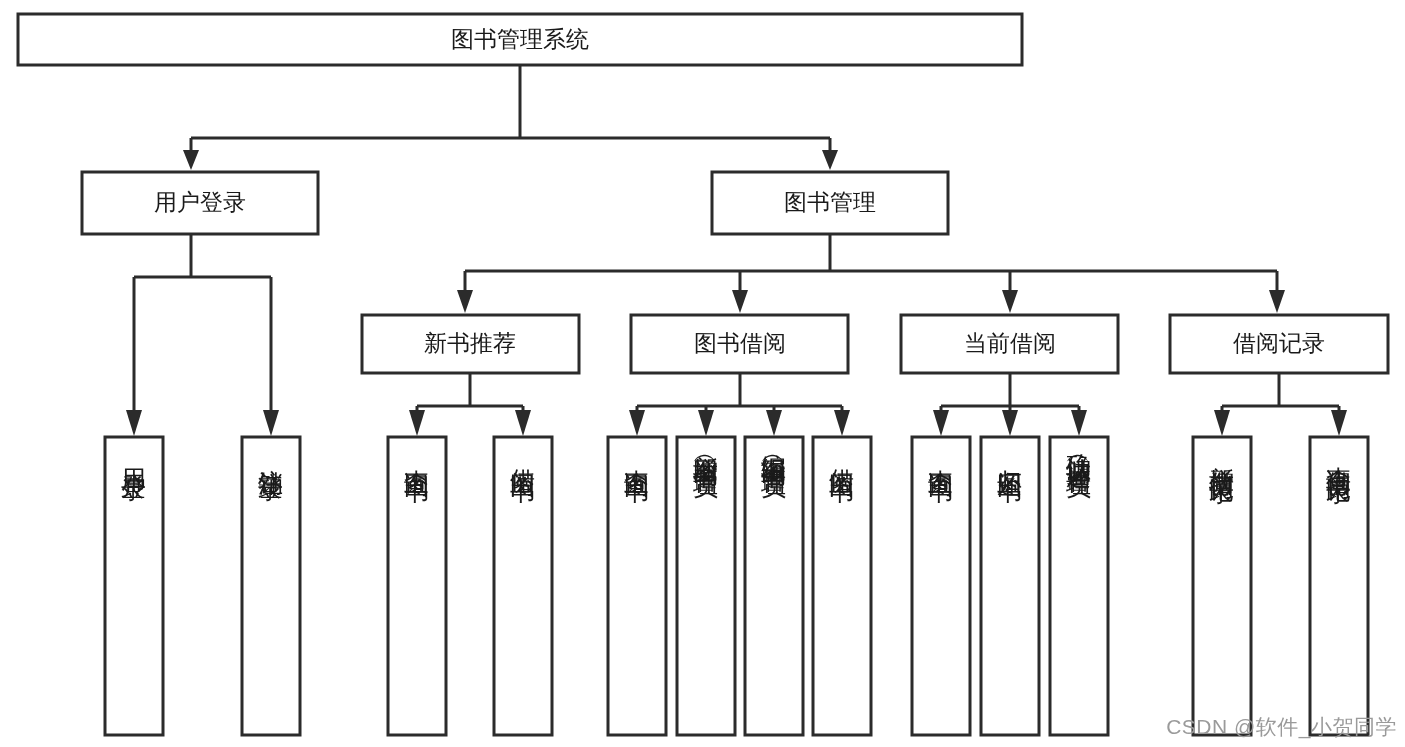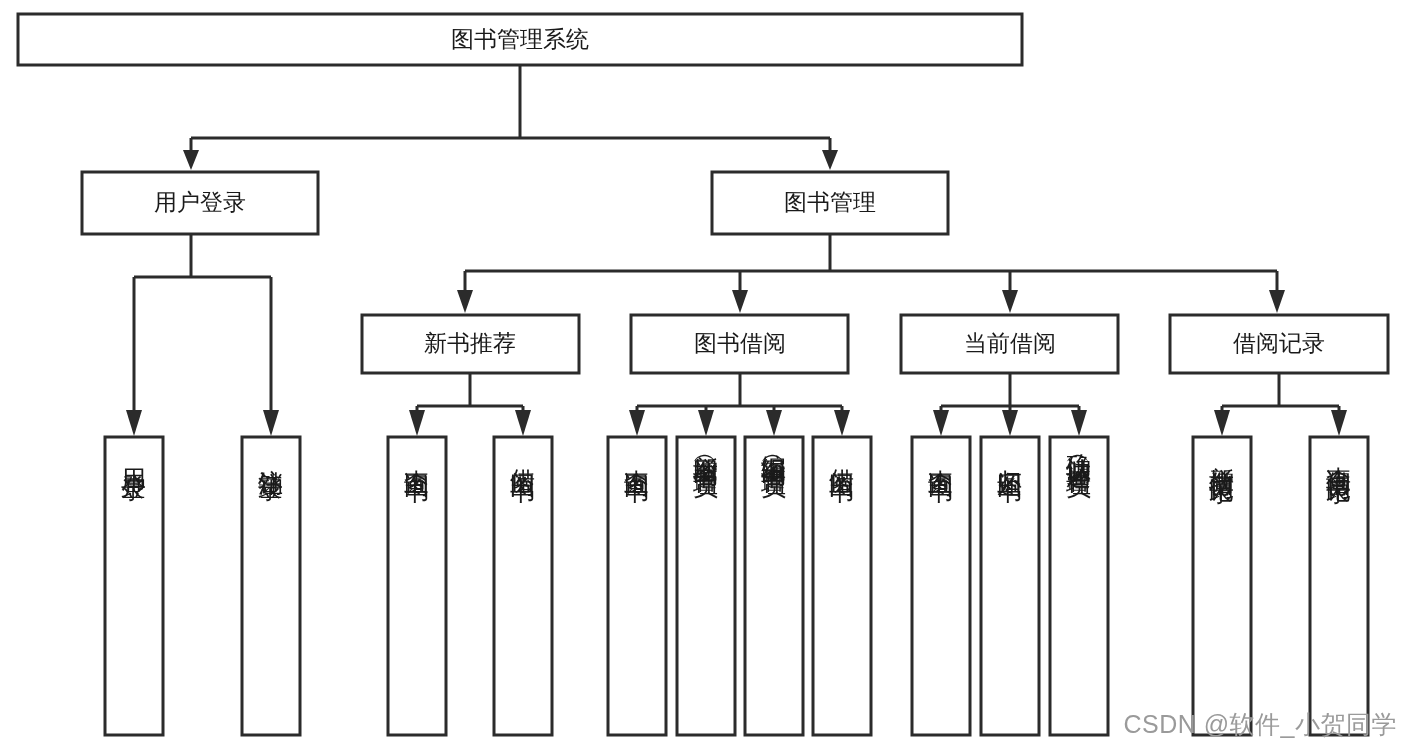--- a/index.html
+++ b/index.html
@@ -50,21 +50,21 @@
     writing-mode: vertical-rl;
     text-orientation: upright;
     letter-spacing: 3px;
     text-anchor: middle;
   }
   .watermark {
     position: absolute;
     right: 8px;
     bottom: 6px;
     font-family: "Liberation Sans", "DejaVu Sans", sans-serif;
-    font-size: 25px;
+    font-size: 21px;
     color: #9a9a9a;
     white-space: nowrap;
     letter-spacing: 0.5px;
   }
 </style>
 </head>
 <body>
 
 <svg id="diagram" viewBox="0 0 1405 747" xmlns="http://www.w3.org/2000/svg">
 

